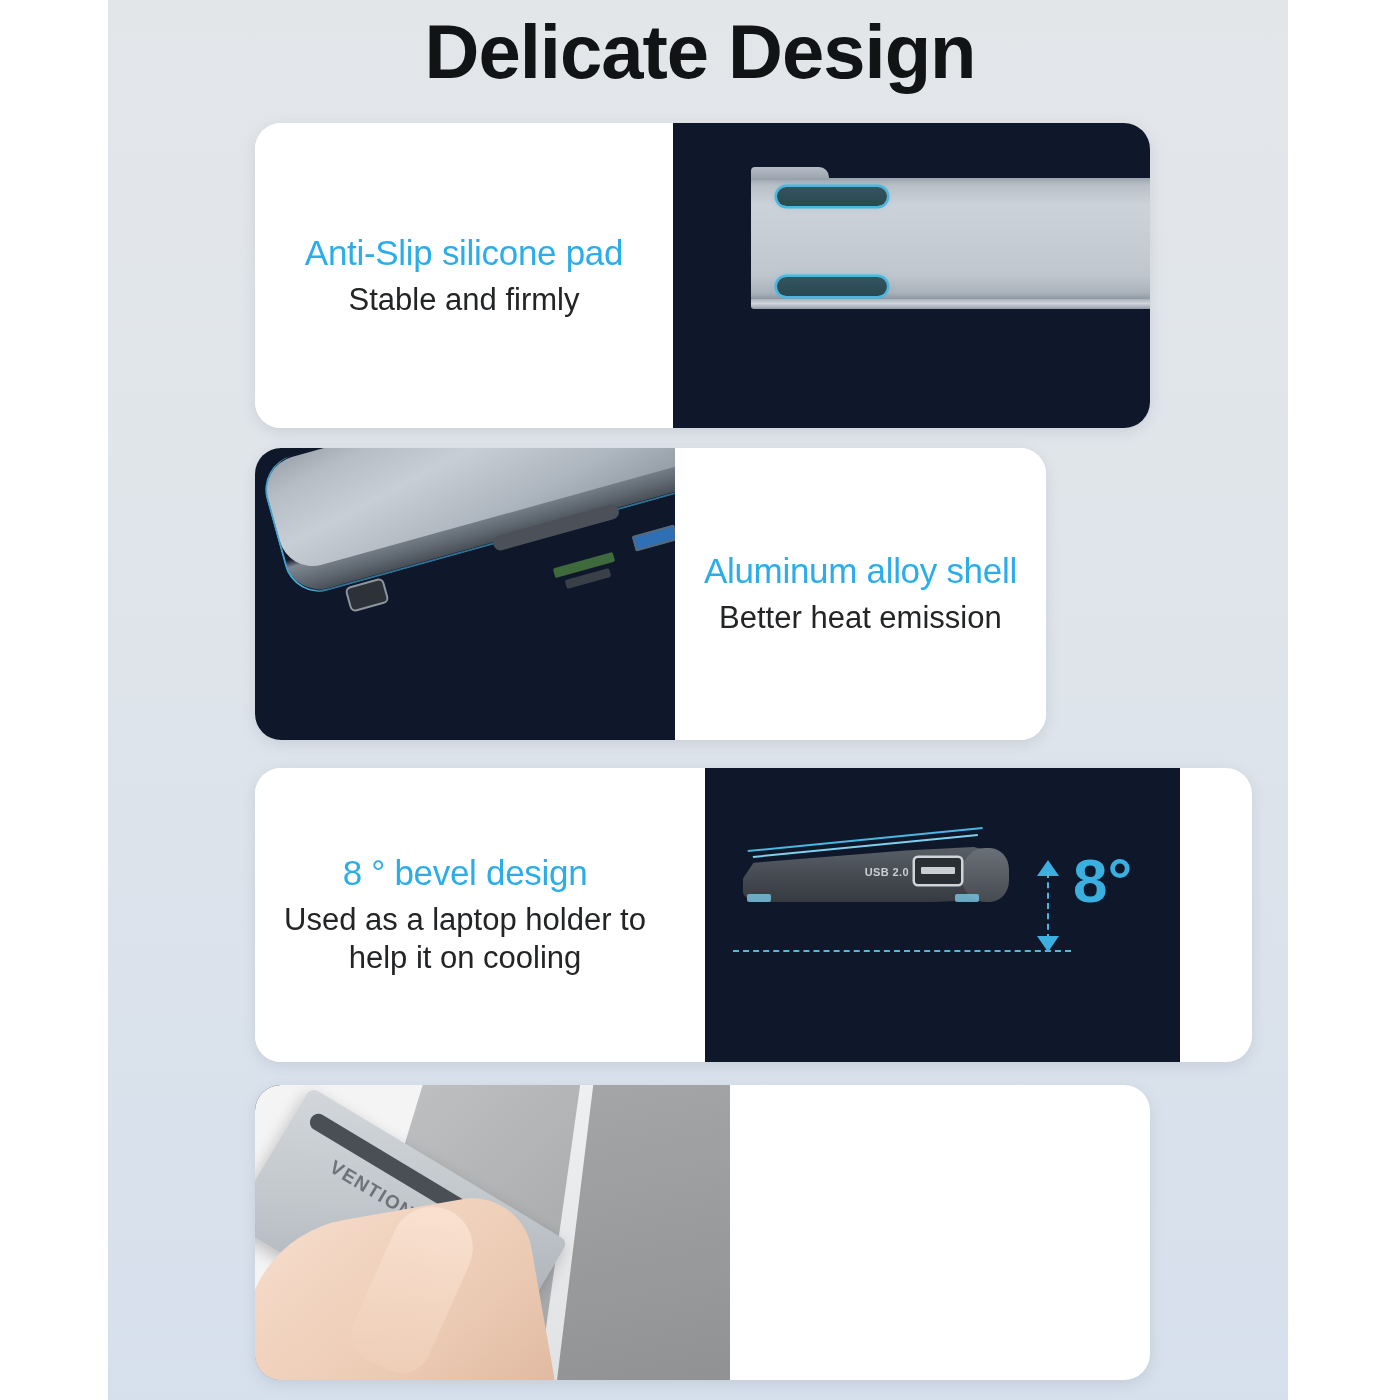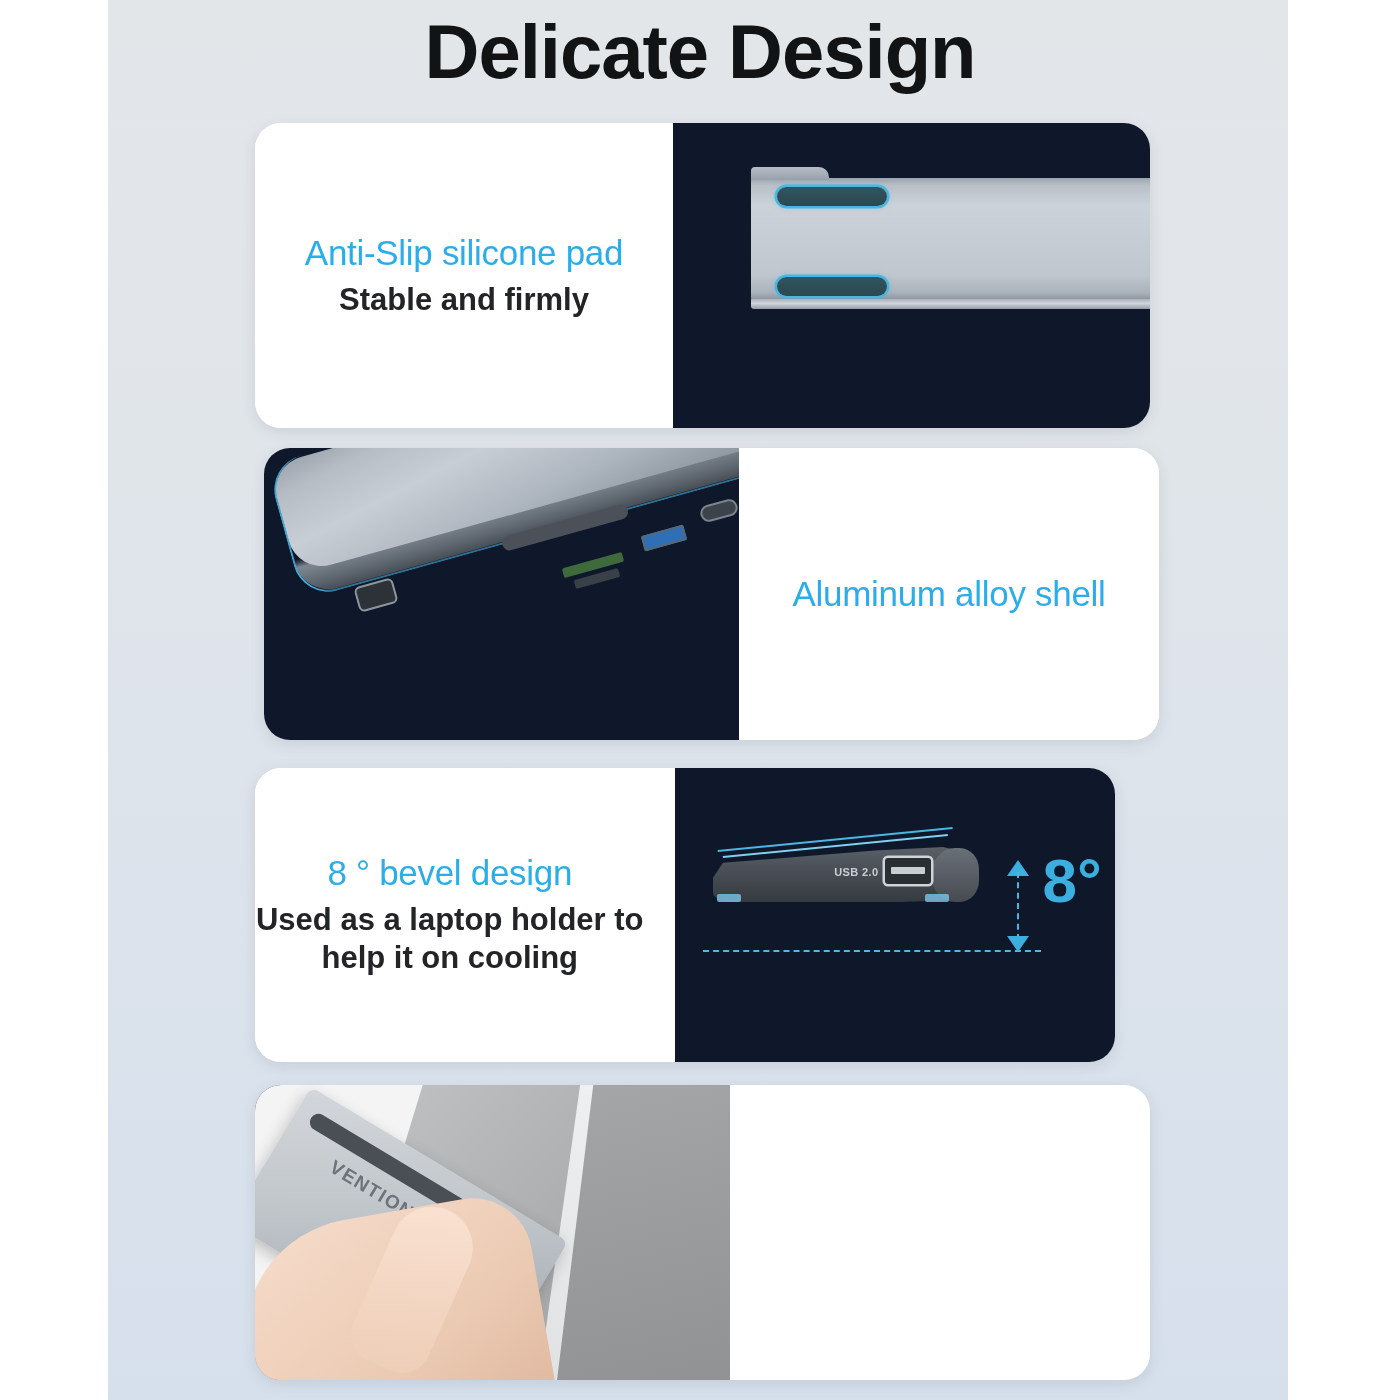--- a/index.html
+++ b/index.html
@@ -51,21 +51,21 @@
   .head {
     color:#2badea;
     font-weight:400;
     font-size:35px;
     letter-spacing:-0.3px;
     line-height:1.12;
     white-space:nowrap;
   }
   .sub {
     color:#222426;
-    font-weight:700;
+    font-weight:400;
     font-size:31px;
     line-height:1.22;
     margin-top:9px;
   }
 
   
   .art { position:absolute; inset:0; }
 
   
   .hub1 {
@@ -281,42 +281,43 @@
     <div class="half img-half" style="width:477px;">
       <div class="art">
         <div class="hub1">
           <div class="pad top"></div>
           <div class="pad bot"></div>
         </div>
       </div>
     </div>
   </div>
 
-  <div class="card" style="left:264px; top:448px; width:895px; height:292px;">
+  <div class="card" style="left:255px; top:448px; width:791px; height:292px;">
     <div class="half img-half" style="width:475px;">
       <div class="art">
         <div class="hub2wrap">
           <div class="hub2edge"></div>
           <div class="hub2"></div>
           <div class="hub2glow"></div>
           <div class="slot-long"></div>
           <div class="usba"></div>
           <div class="usbc"></div>
           <div class="sdslot"></div>
           <div class="sdslot2"></div>
           <div class="usbfront"></div>
         </div>
       </div>
     </div>
     <div class="half text-half" style="width:420px;">
       <div class="head">Aluminum alloy shell</div>
+      <div class="sub">Better heat emission</div>
     </div>
   </div>
 
-  <div class="card" style="left:255px; top:768px; width:860px; height:294px;gap:30px;">
+  <div class="card" style="left:255px; top:768px; width:997px; height:294px;gap:30px;">
     <div class="half text-half" style="width:420px;">
       <div class="head">8 ° bevel design</div>
       <div class="sub">
         <div>Used as a laptop holder to</div>
         <div>help it on cooling</div>
       </div>
     </div>
     <div class="half img-half" style="width:475px;">
       <div class="art">
         <div class="profile">

